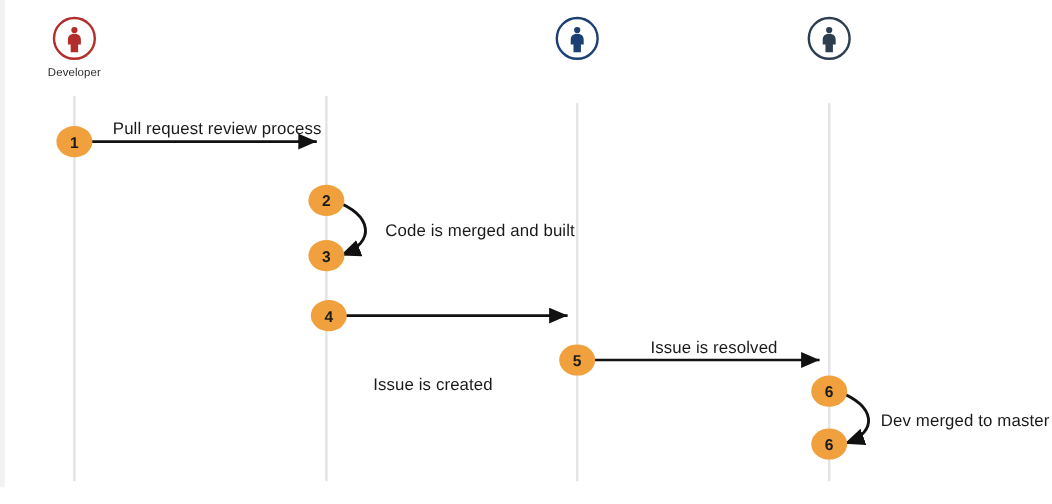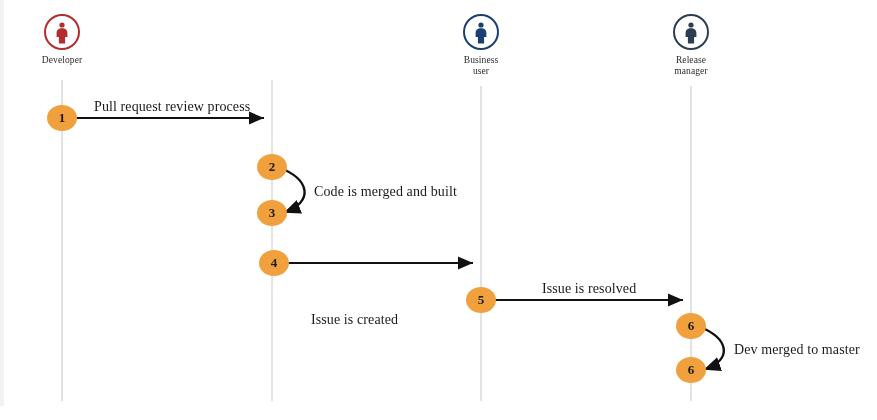--- a/index.html
+++ b/index.html
@@ -6,21 +6,21 @@
     margin: 0;
     padding: 0;
     background: #ffffff;
   }
   #canvas {
     position: relative;
     width: 877px;
     height: 420px;
     background: #ffffff;
     overflow: hidden;
-    font-family: Liberation Serif, serif;
+    font-family: Liberation Sans, sans-serif;
   }
   
   #left-edge {
     position: absolute;
     left: 0; top: 0;
     width: 4px; height: 420px;
     background: #f2f2f2;
   }
   #bottom-edge {
     position: absolute;
@@ -140,52 +140,48 @@
   </div>
 
 
   <div class="actor-head" style="left:421px; top:14px;">
     <div class="actor-circle" style="border-color:#1B3F73;">
       <svg width="32" height="32" viewBox="0 0 32 32" style="position:absolute;left:0;top:0;">
         <circle cx="16" cy="9" r="2.6" fill="#1B3F73"></circle>
         <path d="M16 12.2 C12.6 12.2 10.6 14 10.6 17.2 L10.6 21 L12.9 21 L12.9 27.5 L19.1 27.5 L19.1 21 L21.4 21 L21.4 17.2 C21.4 14 19.4 12.2 16 12.2 Z" fill="#1B3F73"></path>
       </svg>
     </div>
-    <div class="actor-label">Business
-user</div>
   </div>
 
   <div class="actor-head" style="left:631px; top:14px;">
     <div class="actor-circle" style="border-color:#2C3E50;">
       <svg width="32" height="32" viewBox="0 0 32 32" style="position:absolute;left:0;top:0;">
         <circle cx="16" cy="9" r="2.6" fill="#2C3E50"></circle>
         <path d="M16 12.2 C12.6 12.2 10.6 14 10.6 17.2 L10.6 21 L12.9 21 L12.9 27.5 L19.1 27.5 L19.1 21 L21.4 21 L21.4 17.2 C21.4 14 19.4 12.2 16 12.2 Z" fill="#2C3E50"></path>
       </svg>
     </div>
-    <div class="actor-label">Release
-manager</div>
   </div>
 
   <div class="badge" style="left:47px; top:105px;">1</div>
 
   <div class="badge" style="left:257px; top:154px;">2</div>
 
   <div class="badge" style="left:257px; top:200px;">3</div>
 
   <div class="badge" style="left:259px; top:250px;">4</div>
 
   <div class="badge" style="left:466px; top:287px;">5</div>
 
   <div class="badge" style="left:676px; top:313px;">6</div>
 
   <div class="badge" style="left:676px; top:357px;">6</div>
 
   <div class="msg-label" style="left:94px; top:99px;">Pull request review process</div>
 
-  <div class="msg-label" style="left:314px; top:184px;">Code is merged and built</div>
+  <div class="msg-label" style="left:321px; top:184px;">Code is merged and built</div>
 
   <div class="msg-label" style="left:311px; top:268px;margin-top:44px;">Issue is created</div>
 
   <div class="msg-label" style="left:542px; top:281px;">Issue is resolved</div>
 
   <div class="msg-label" style="left:734px; top:342px;">Dev merged to master</div>
 
   <div id="bottom-edge"></div>
 </div>
 

